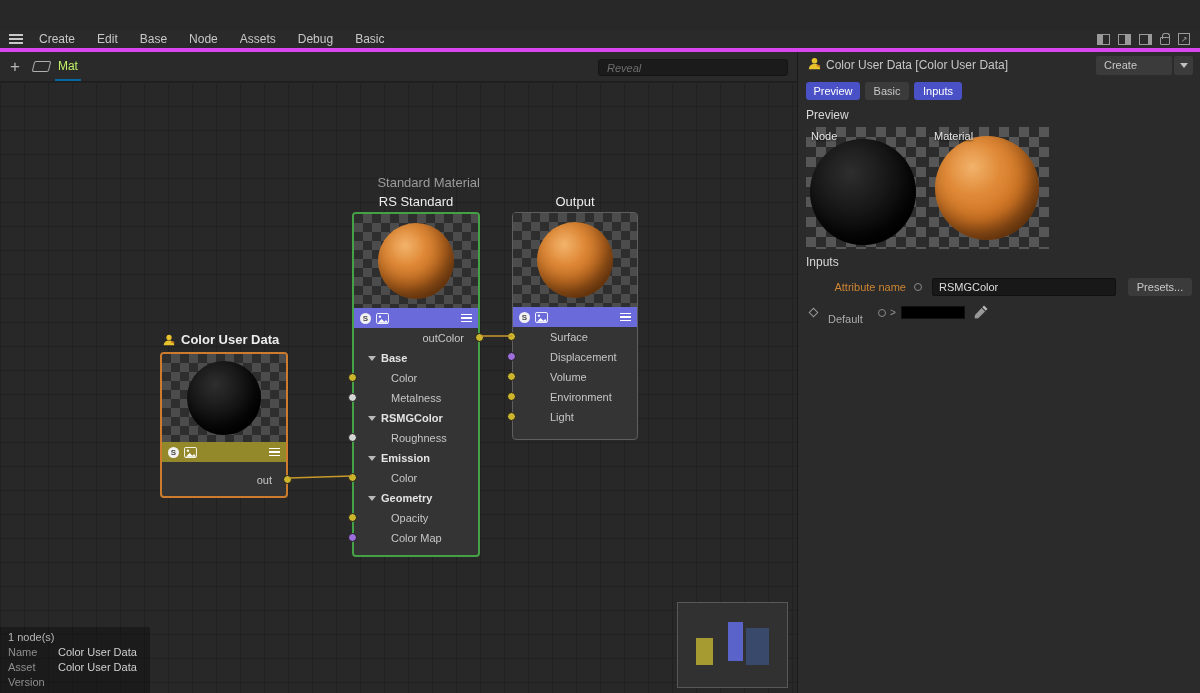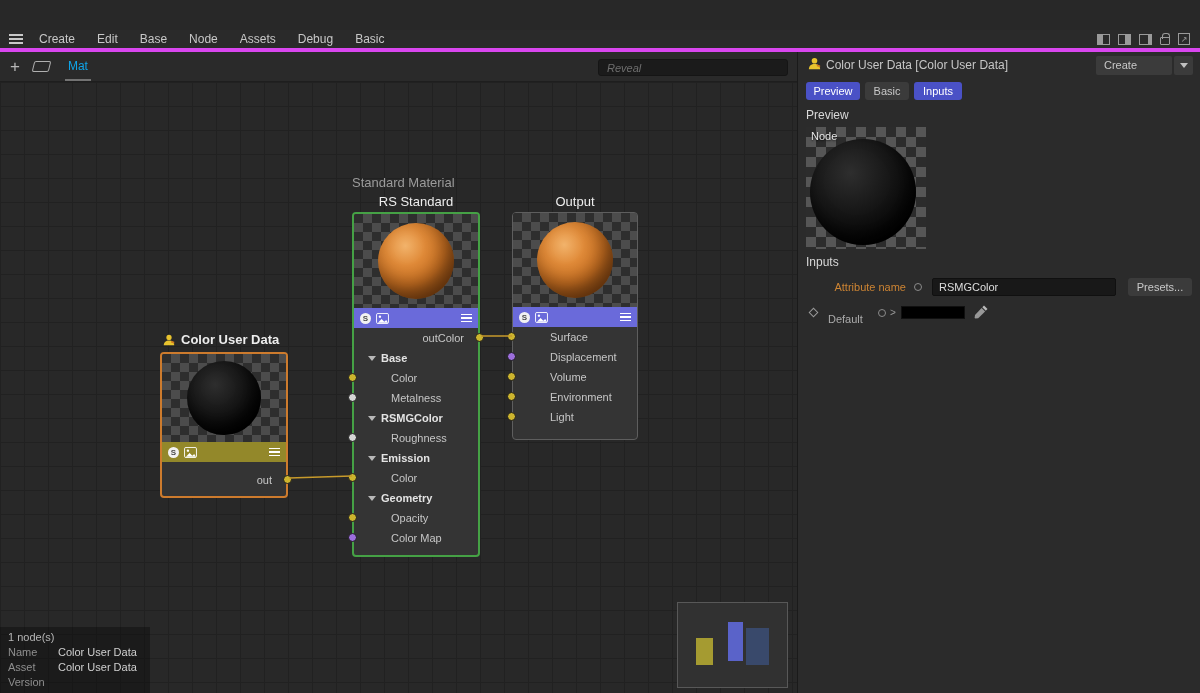--- a/index.html
+++ b/index.html
@@ -25,33 +25,33 @@
   .layico.r::after{content:'';position:absolute;right:0;top:0;bottom:0;width:5px;background:#9a9a9a}
   .layico.rt::after{content:'';position:absolute;right:0;top:0;bottom:0;width:3px;background:#9a9a9a}
   .lockico{width:10px;height:8px;border:1px solid #9a9a9a;border-radius:1px;position:relative;margin-top:4px}
   .lockico::before{content:'';position:absolute;top:-5px;left:1px;width:6px;height:5px;border:1px solid #9a9a9a;border-bottom:none;border-radius:3px 3px 0 0}
   .popout{width:12px;height:12px;border:1px solid #9a9a9a;font-size:8px;color:#9a9a9a;display:flex;align-items:center;justify-content:center}
 
   
   #toolbar{left:0;top:52px;width:797px;height:30px;background:#2a2a2a;display:flex;align-items:center;border-bottom:1px solid #1e1e1e}
   #plus{margin-left:10px;font-size:17px;color:#b8b8b8;line-height:28px}
   #tagico{margin-left:13px;width:17px;height:11px;border:1px solid #b0b0b0;border-radius:2px;transform:skewX(-14deg)}
-  #mat-tab{margin-left:15px;height:100%;display:flex;align-items:center;border-bottom:2px solid #737373;padding:0 3px;font-size:12px;color:#0ea5e9}
+  #mat-tab{margin-left:5px;height:100%;display:flex;align-items:center;border-bottom:2px solid #0369a1;padding:0 3px;font-size:12px;color:#bef264}
   #search{position:absolute;left:598px;top:7px;width:190px;height:17px;background:#1b1b1b;border:1px solid #151515;border-radius:3px;color:#999;font-size:11px;padding:0 8px;font-style:italic;outline:none}
   #search::placeholder{color:#6e6e6e;font-style:italic}
 
   
   #graph{left:0;top:82px;width:797px;height:611px;background-color:#282828;
     background-image:linear-gradient(#212121 1px,transparent 1px),linear-gradient(90deg,#212121 1px,transparent 1px);
     background-size:24px 24px}
   #wires{left:0;top:82px;width:797px;height:611px;pointer-events:none}
 
   .node{position:absolute;background:#343434;border-radius:4px}
   .node-title{position:absolute;font-size:13px;color:#ededed;display:flex;align-items:center;gap:5px}
-  .node-super{position:absolute;font-size:13px;color:#9b9b9b;text-align:left}
+  .node-super{position:absolute;font-size:13px;color:#9b9b9b;text-align:right}
   .node-preview{position:relative;width:100%;overflow:hidden;border-radius:2px 2px 0 0}
   .checker{background:repeating-conic-gradient(#4c4c4c 0% 25%,#2e2e2e 0% 50%);background-size:18px 18px}
   .checker-lt{background:repeating-conic-gradient(#565656 0% 25%,#2c2c2c 0% 50%);background-size:20px 20px}
   .sphere{position:absolute;border-radius:50%}
   .sph-orange{background:radial-gradient(circle at 36% 30%,#f2b36b 0%,#e08a38 28%,#cf7322 55%,#9c4f12 85%,#7a3b0b 100%);box-shadow:inset -8px -12px 20px rgba(0,0,0,.45)}
   .sph-black{background:radial-gradient(circle at 38% 32%,#2e2e2e 0%,#141414 45%,#000 78%);box-shadow:inset -6px -10px 16px rgba(0,0,0,.6)}
   .bar{height:20px;display:flex;align-items:center;padding:0 6px;gap:5px}
   .bar-blue{background:#6a6ada}
   .bar-olive{background:#93882a}
   .sbadge{width:11px;height:11px;border-radius:50%;background:#f2f2f2;color:#4a4a4a;font-size:8px;font-weight:bold;display:flex;align-items:center;justify-content:center;flex:0 0 auto}
@@ -304,20 +304,24 @@
     <div class="ptab on" style="left:8px;width:54px">Preview</div>
     <div class="ptab off" style="left:67px;width:44px">Basic</div>
     <div class="ptab on" style="left:116px;width:48px">Inputs</div>
 
     <div class="sect" style="top:56px">Preview</div>
 
     <div class="thumb checker-lt" style="left:8px">
       <span class="tlabel">Node</span>
       <div class="sphere sph-black" style="width:106px;height:106px;left:4px;top:12px"></div>
     </div>
+    <div class="thumb checker-lt" style="left:131px">
+      <span class="tlabel">Material</span>
+      <div class="sphere sph-orange" style="width:104px;height:104px;left:6px;top:9px"></div>
+    </div>
 
     <div class="sect" style="top:203px">Inputs</div>
 
     <div class="attr-label">Attribute name</div>
     <span class="ringport" style="left:116px;top:231px"></span>
     <input id="attr-input" value="RSMGColor" style="">
     <div id="presets-btn">Presets...</div>
 
     <span class="diam"></span>
     <div class="def-label">Default</div>

